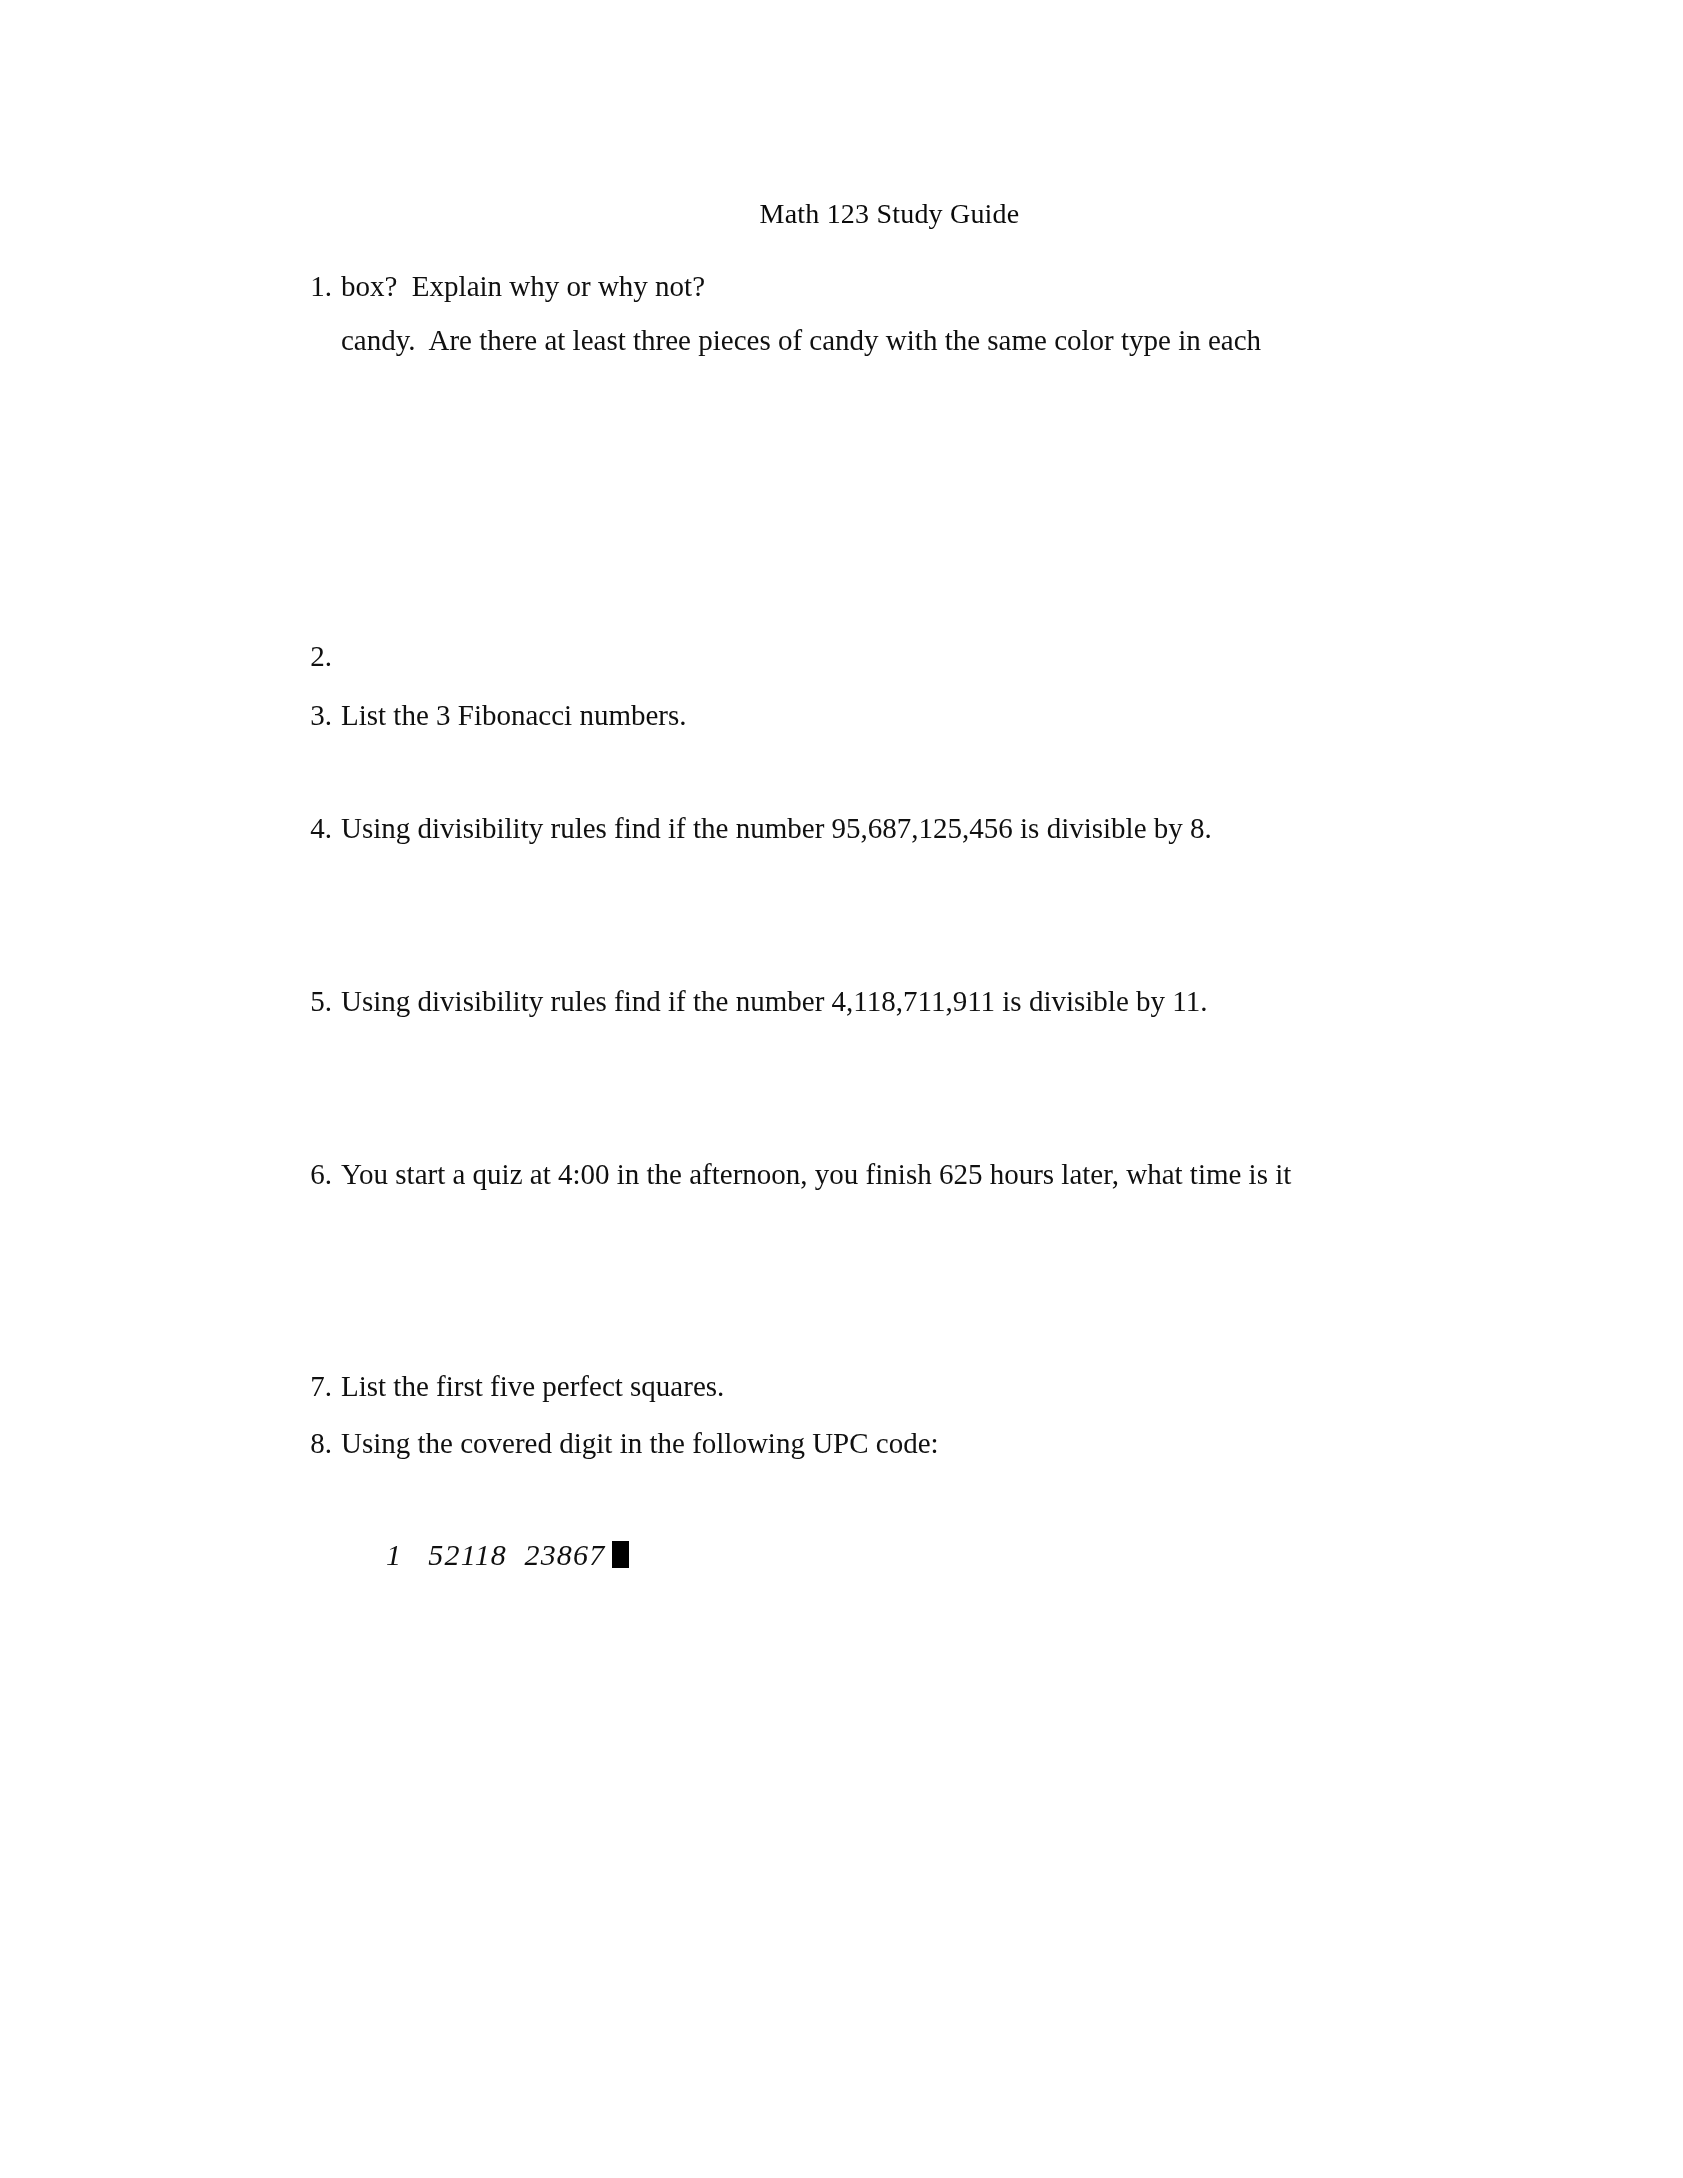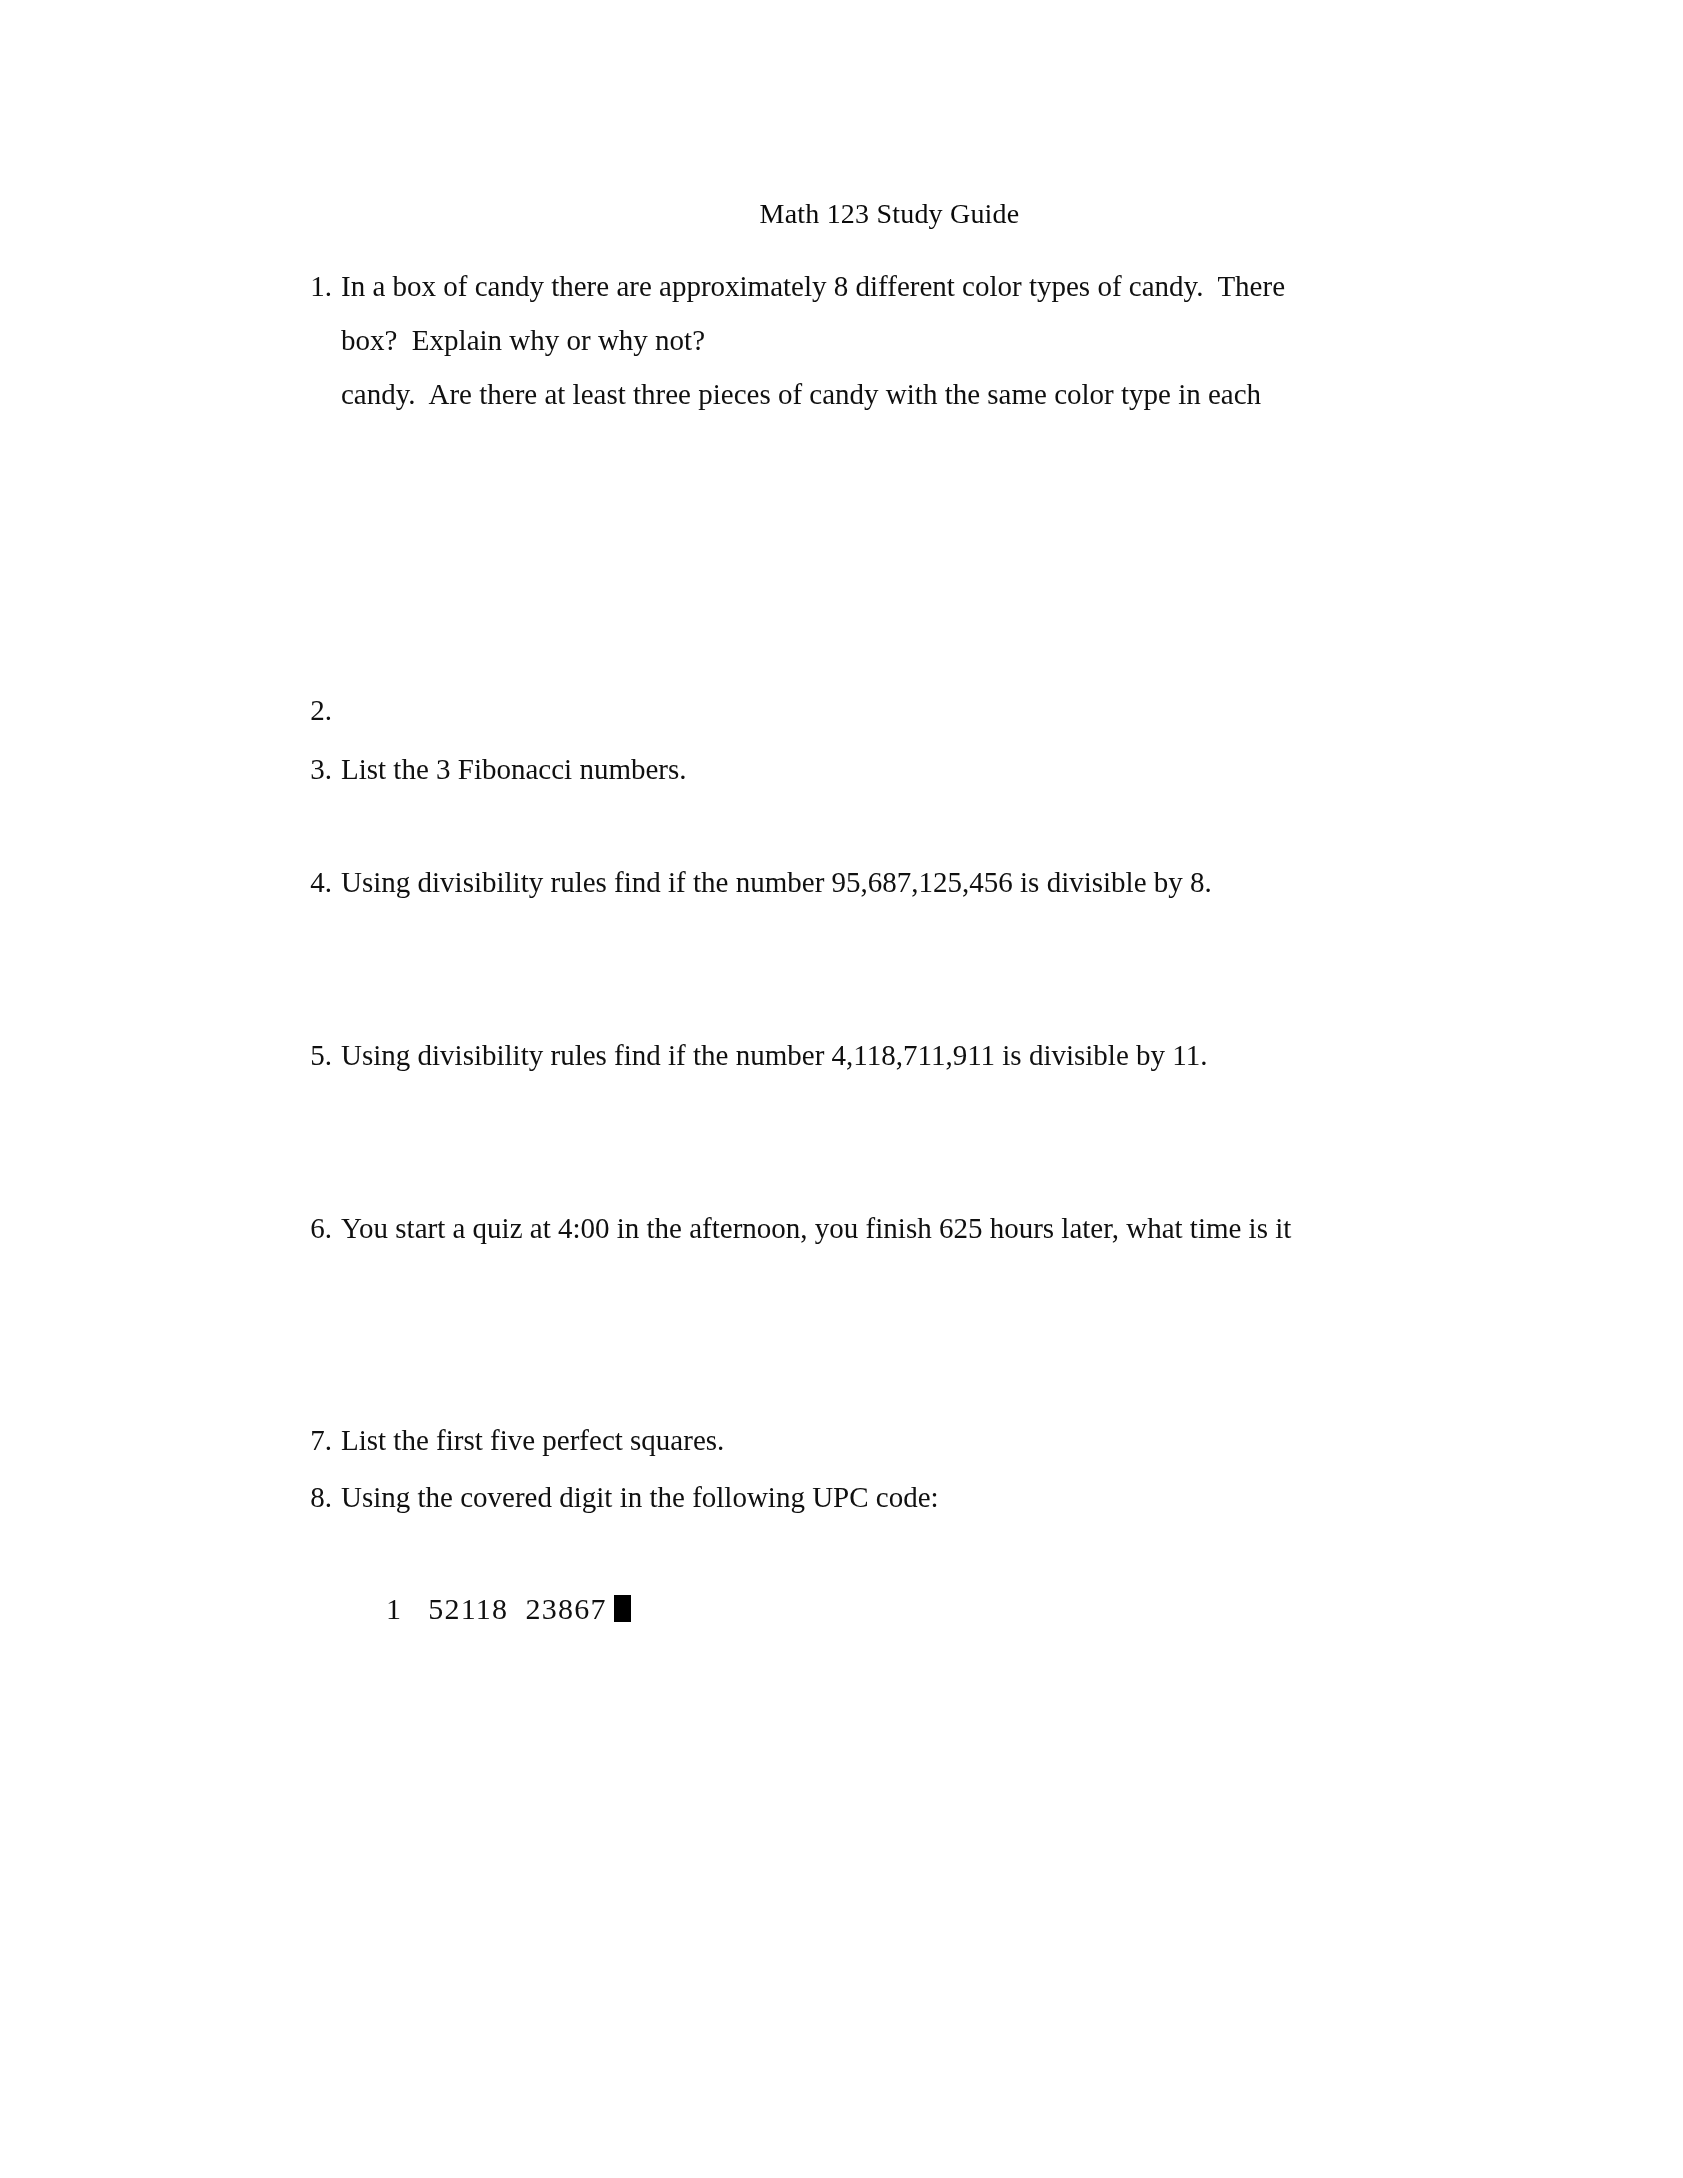--- a/index.html
+++ b/index.html
@@ -78,20 +78,21 @@
     display: block;
     padding-left: 59px;
     font-size: 30px;
     line-height: 50px;
     white-space: pre;
     color: #101010;
   }
   .upc-digits {
     display: inline;
     letter-spacing: 1.2px;
+    font-style: italic;
   }
   .upc-covered {
     display: inline-block;
     width: 17px;
     height: 27px;
     background: #000000;
     vertical-align: -3px;
     margin-left: 7px;
   }
 </style>
@@ -100,21 +101,20 @@
 
 <div class="page">
 
   <div class="doc-title">Math 123 Study Guide</div>
 
   <div class="qlist">
 
     <div class="qitem">
       <span class="qnum">1.</span>
       <span class="qbody">
-        <span class="qline">In a box of candy there are approximately 8 different color types of candy.  There</span>
         <span class="qline">box?  Explain why or why not?</span>
         <span class="qline">candy.  Are there at least three pieces of candy with the same color type in each</span>
       </span>
     </div>
 
     <div class="gap-xxl"></div>
 
     <div class="qitem">
       <span class="qnum">2.</span>
       <span class="qbody">

